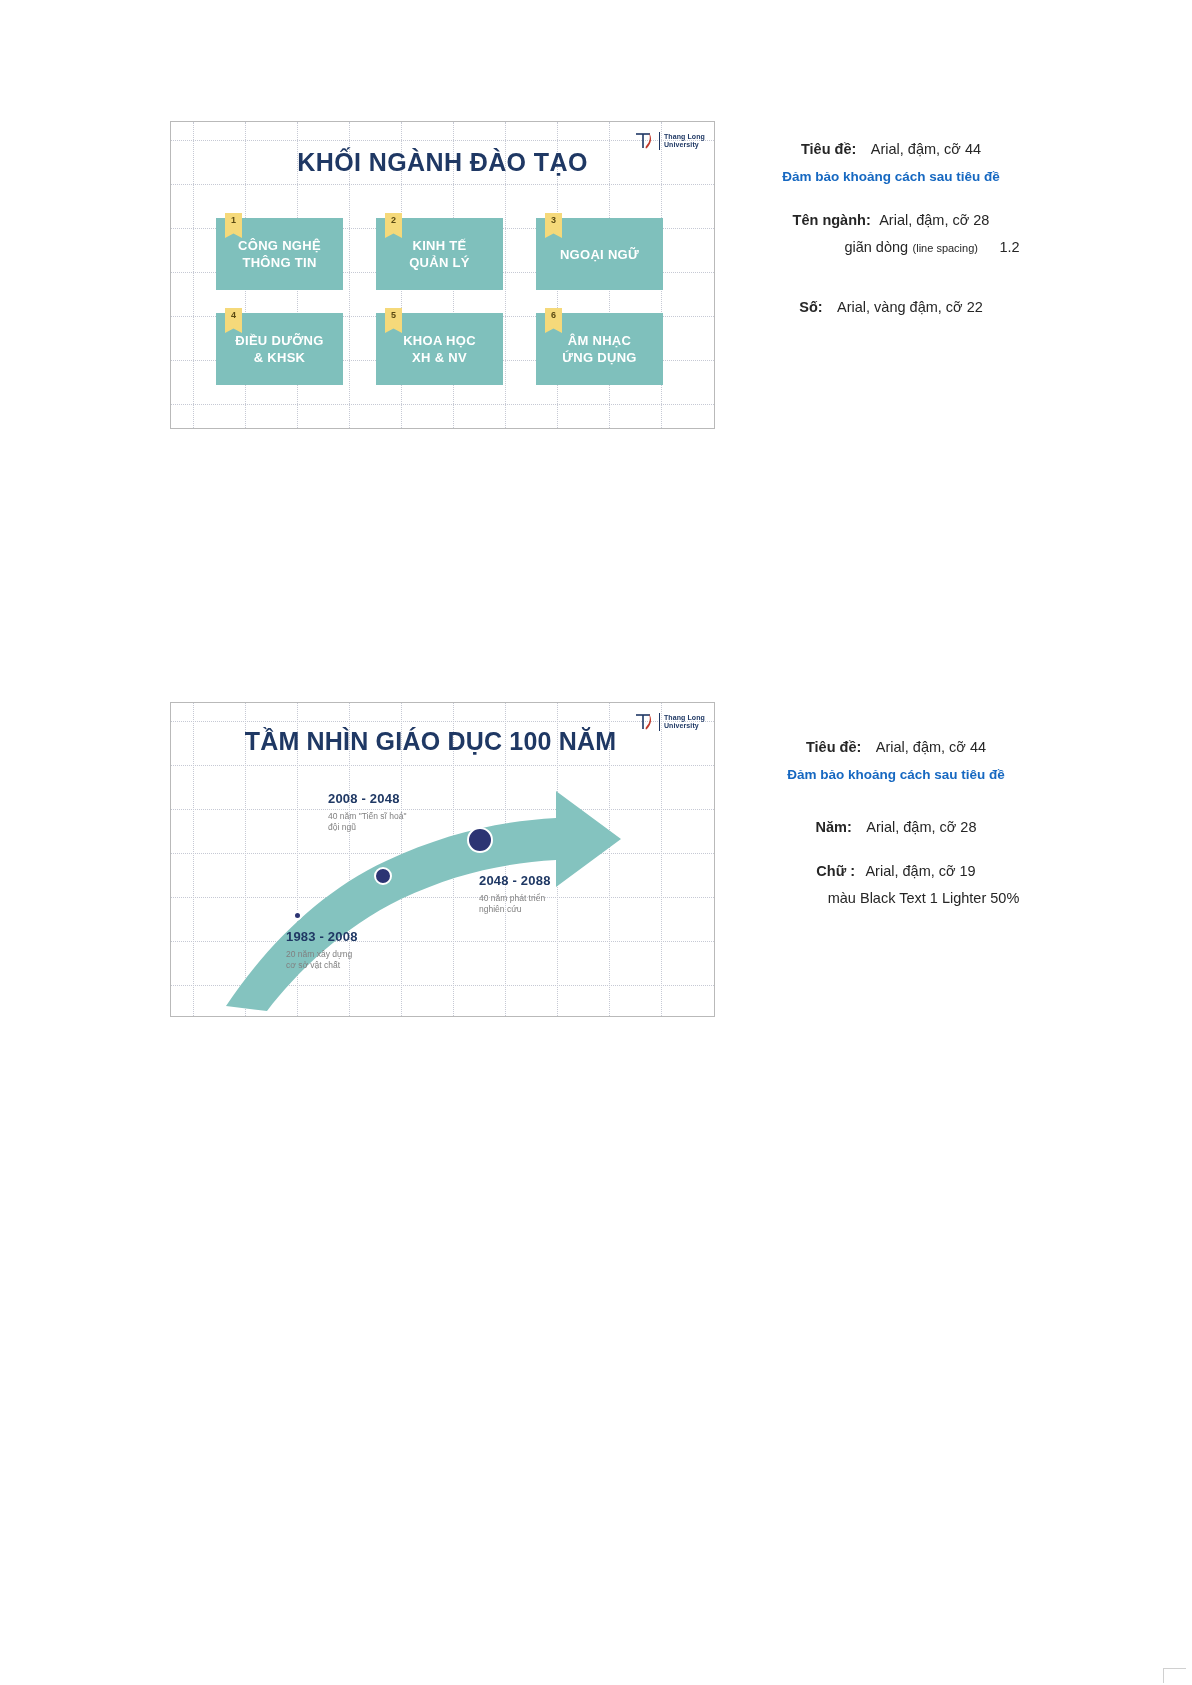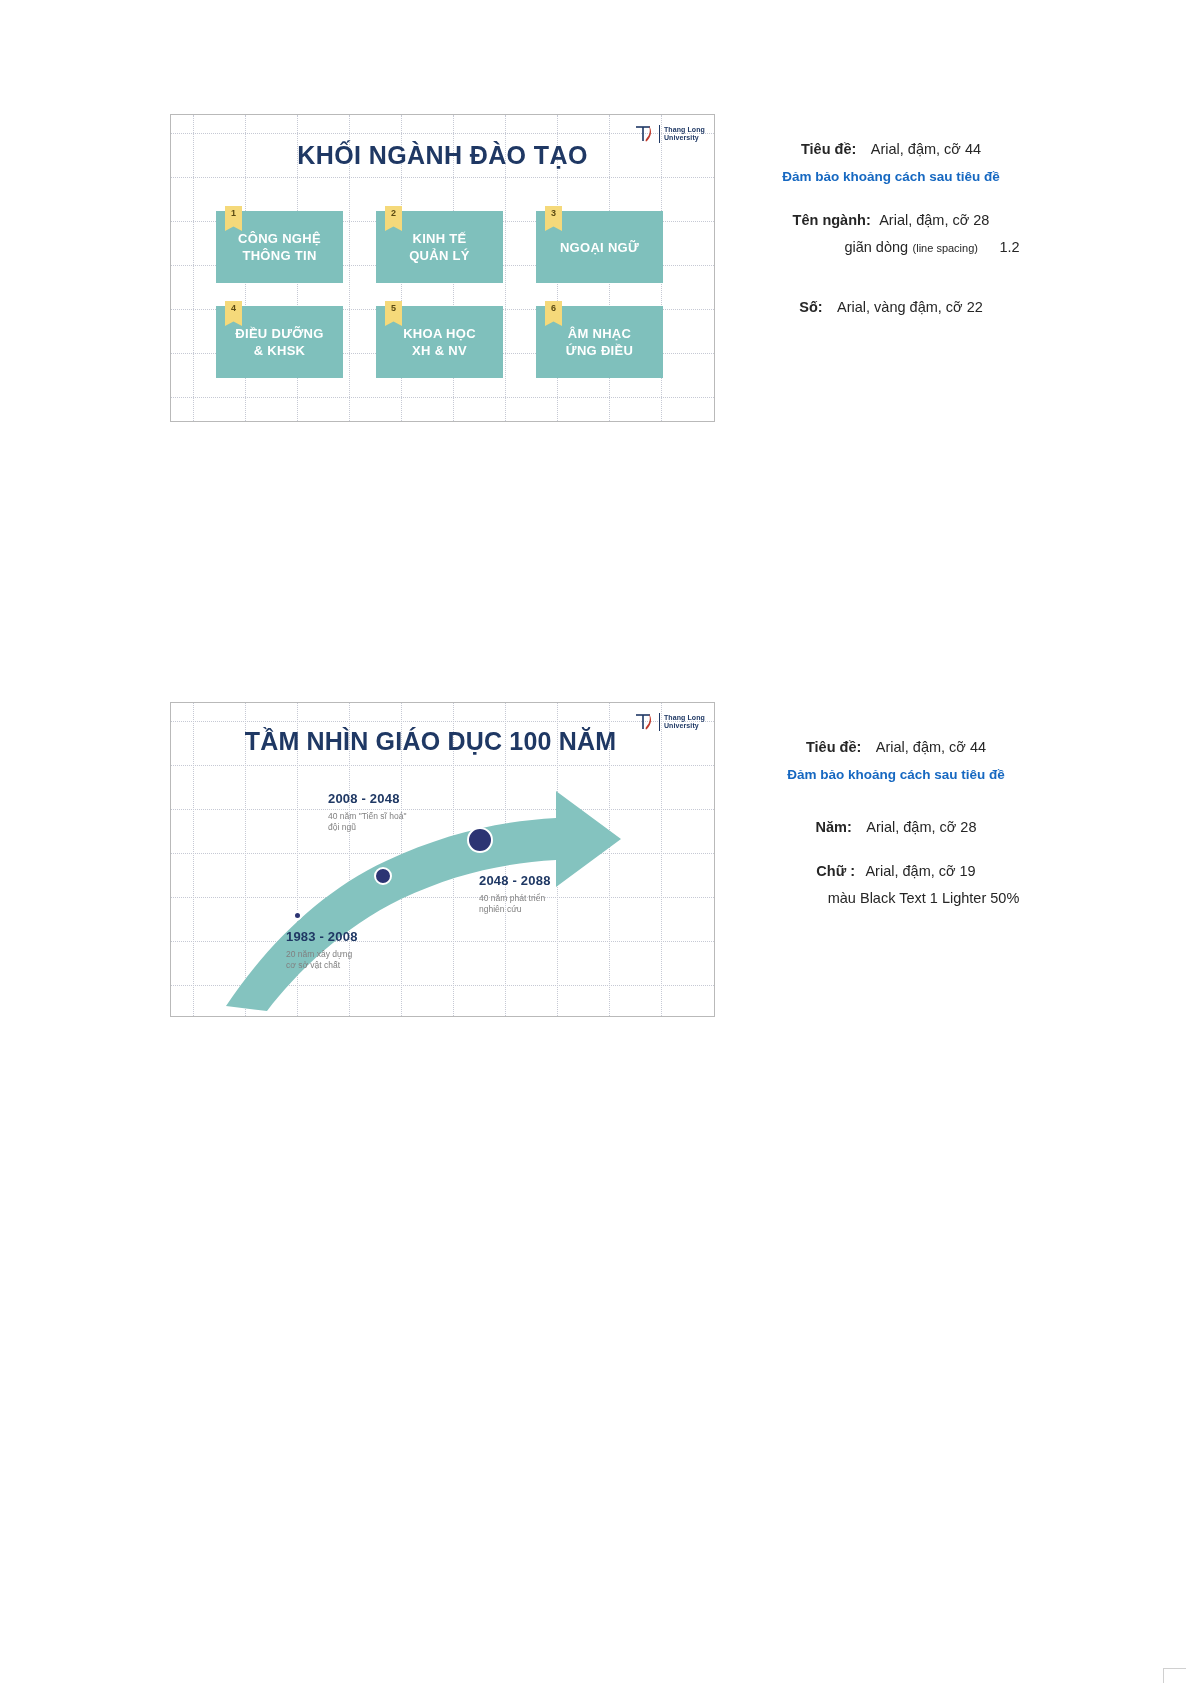--- a/index.html
+++ b/index.html
@@ -89,21 +89,21 @@
   .gap-sm{height:9px;}
 
   .pagemark{position:absolute; right:6px; bottom:2px; width:22px; height:14px;
             border-top:1px solid #d0d0d0; border-left:1px solid #d0d0d0;}
 </style>
 </head>
 <body>
 
 <div class="page">
 
-  <div class="slide" style="left:170px; top:114px; width:545px; height:308px;">
+  <div class="slide" style="left:170px; top:121px; width:545px; height:308px;">
     <div class="gridlines">
       <div class="v" style="left:22px"></div>
         <div class="v" style="left:74px"></div>
       <div class="v" style="left:126px"></div>
         <div class="v" style="left:178px"></div>
       <div class="v" style="left:230px"></div>
         <div class="v" style="left:282px"></div>
       <div class="v" style="left:334px"></div>
         <div class="v" style="left:386px"></div>
       <div class="v" style="left:438px"></div>
@@ -166,21 +166,21 @@
         <span class="ribbon">5</span>
         <span class="label">
           <span>KHOA HỌC</span><br>
           <span>XH &amp; NV</span>
         </span>
       </div>
       <div class="card">
         <span class="ribbon">6</span>
         <span class="label">
           <span>ÂM NHẠC</span><br>
-          <span>ỨNG ĐIỀU</span>
+          <span>ỨNG DỤNG</span>
         </span>
       </div>
     </div>
   </div>
 
   <div class="ann" style="left:726px; top:140px; width:330px;">
     <div class="row">
       <span class="lbl">Tiêu đề:</span>
       <span class="val" style="margin-left:10px;">Arial, đậm, cỡ 44</span>
     </div>

